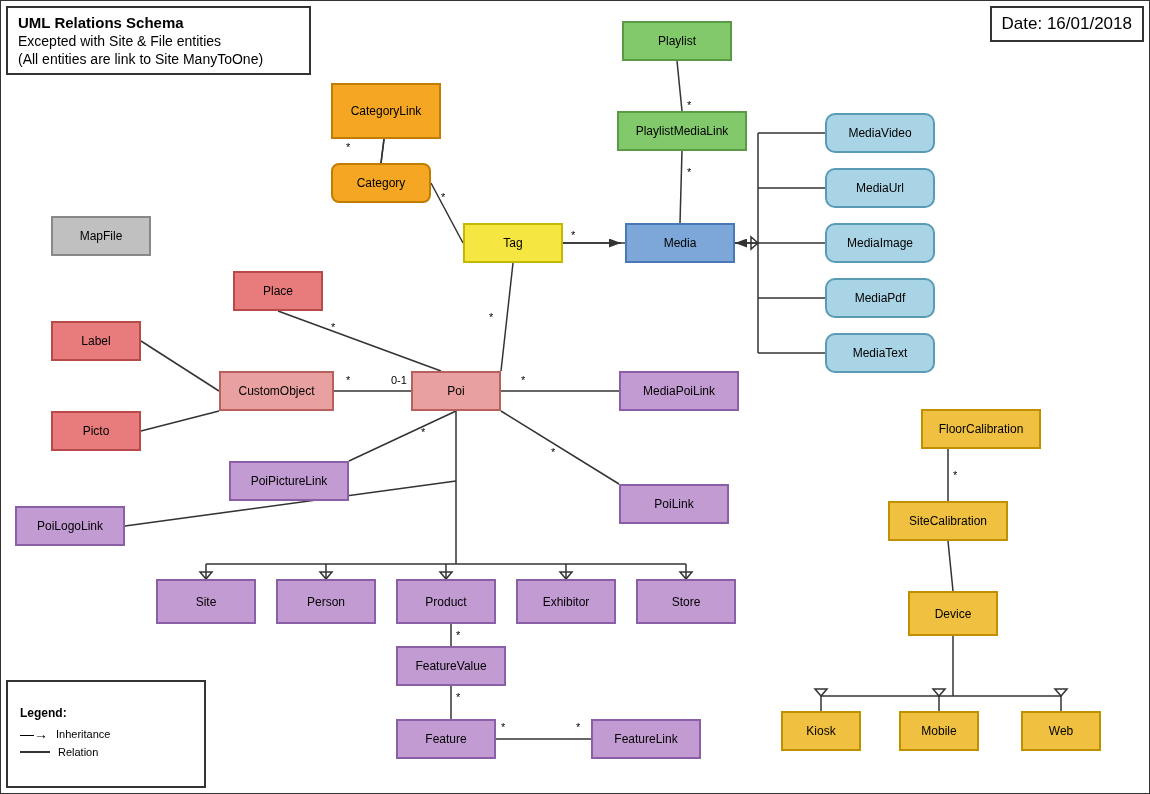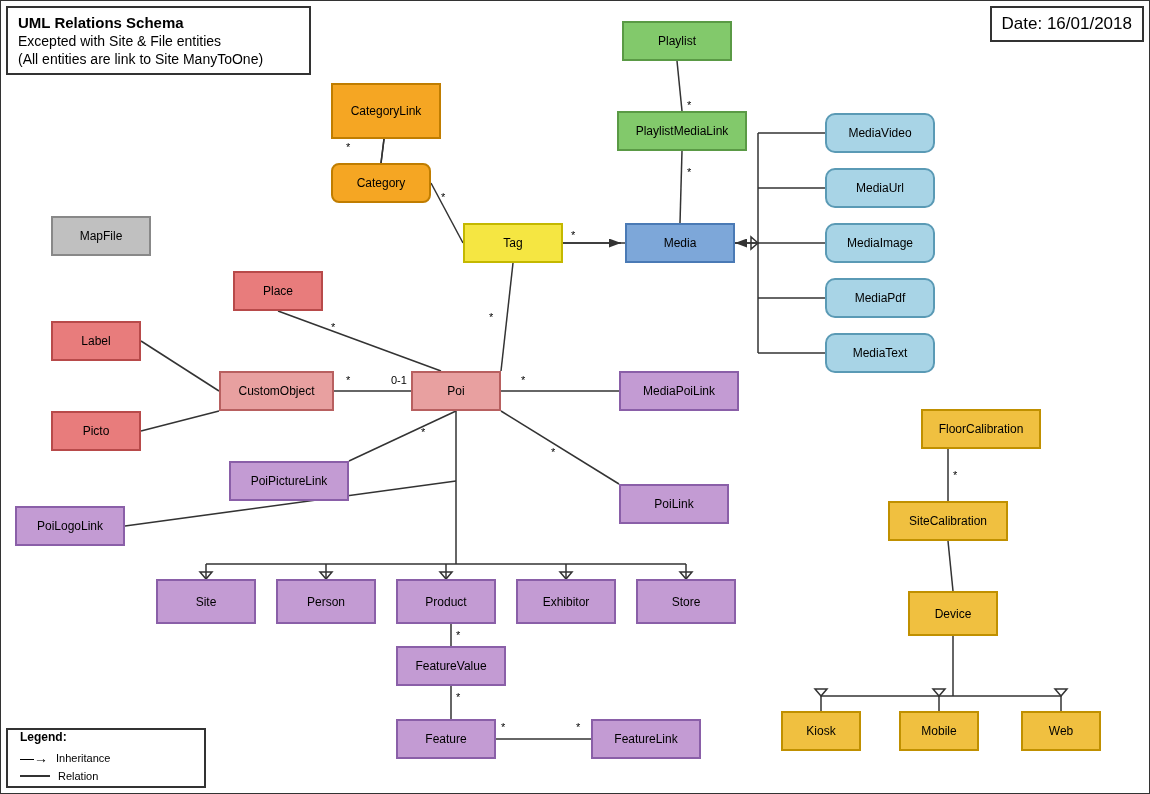--- a/index.html
+++ b/index.html
@@ -66,21 +66,21 @@
       border: 2px solid #333;
       padding: 6px 10px;
       background: #fff;
       font-size: 17px;
     }
     .legend-box {
       position: absolute;
       bottom: 5px;
       left: 5px;
       border: 2px solid #333;
-      padding: 0 12px;
+      padding: 24px 12px;
       background: #fff;
       width: 200px;
     }
     .legend-title { font-weight: bold; margin-bottom: 6px; font-size: 12px; }
     .legend-item { display: flex; align-items: center; margin-bottom: 4px; font-size: 11px; }
     .legend-arrow { margin-right: 8px; font-size: 14px; }
     .legend-line { width: 30px; height: 2px; background: #333; margin-right: 8px; }
 
     svg.connections {
       position: absolute;

